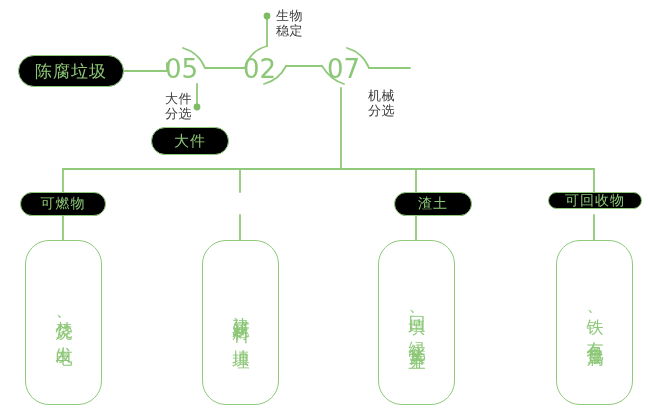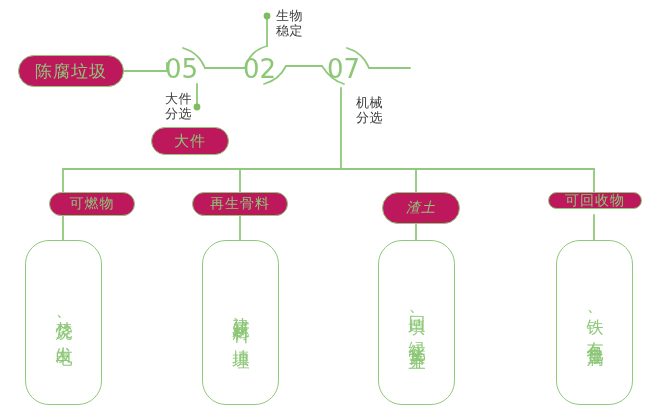--- a/index.html
+++ b/index.html
@@ -11,21 +11,21 @@
   svg#wires{position:absolute;left:0;top:0;width:648px;height:416px;}
 
   
   .pill{
     position:absolute;
     display:flex;align-items:center;justify-content:center;
     box-sizing:border-box;
     border:1.6px solid #8fc97a;
     border-radius:999px;
     color:#8cc777;
-    background:#be185d;
+    background:#000000;
     white-space:nowrap;
     letter-spacing:1px;
     text-align:center;
   }
   .pill.root{font-size:17px;}
   .pill.small{font-size:15px;}
   .pill.cat{font-size:14px;}
 
   
   .stepnum{
@@ -123,36 +123,33 @@
   <div class="stepnum" style="left:165px;top:56px;">05</div>
   <div class="stepnum" style="left:243px;top:56px;">02</div>
   <div class="stepnum" style="left:327px;top:56px;">07</div>
 
   <div class="plabel" style="left:134px;top:91px;width:58px;text-align:right;">大件
 分选</div>
 
   <div class="plabel" style="left:276px;top:8px;width:60px;">生物
 稳定</div>
 
-  <div class="plabel" style="left:356px;top:88px;width:60px;margin-top:7px;">机械
+  <div class="plabel" style="left:368px;top:88px;width:60px;">机械
 分选</div>
 
   <div class="pill small" style="left:151px;top:127px;width:78px;height:28px;">
     <span>大件</span>
   </div>
 
-  <div class="pill cat" style="left:20px;top:192px;width:86px;height:24px;margin-left:29px;">
+  <div class="pill cat" style="left:20px;top:192px;width:86px;height:24px;">
     <span>可燃物</span>
   </div>
 
-  <div class="pill cat" style="left:192px;top:192px;width:96px;height:24px;">
-    <span>再生骨料</span>
-  </div>
 
-  <div class="pill cat" style="left:382px;top:192px;width:78px;height:32px;font-style:italic;">
+  <div class="pill cat" style="left:394px;top:192px;width:78px;height:24px;">
     <span>渣土</span>
   </div>
 
   <div class="pill cat" style="left:548px;top:192px;width:94px;height:17px;">
     <span>可回收物</span>
   </div>
 
   <div class="vbox" style="left:25px;top:240px;width:77px;height:165px;">
     <div class="vtext">焚烧、发电</div>
   </div>

